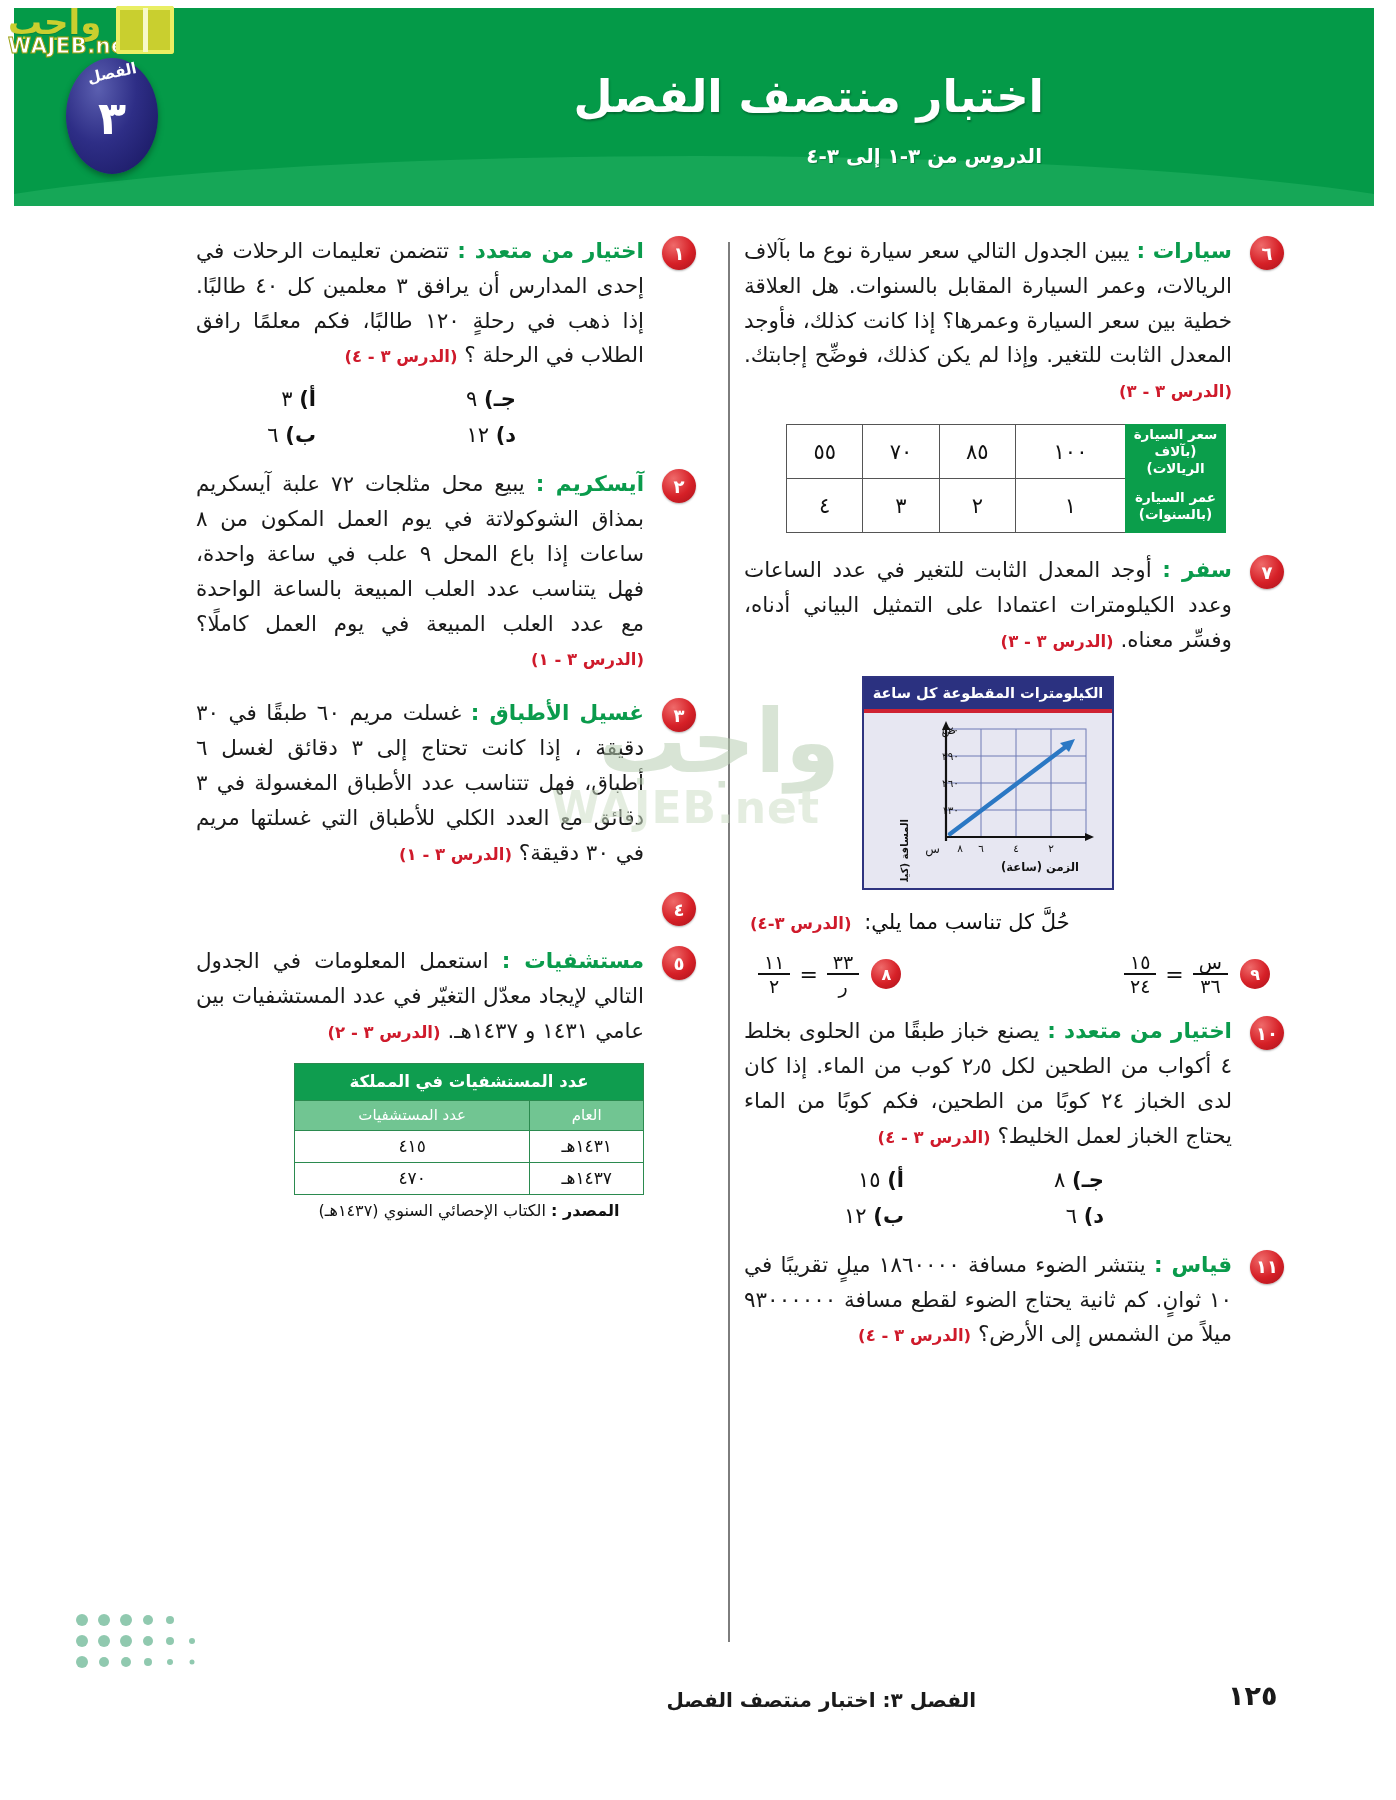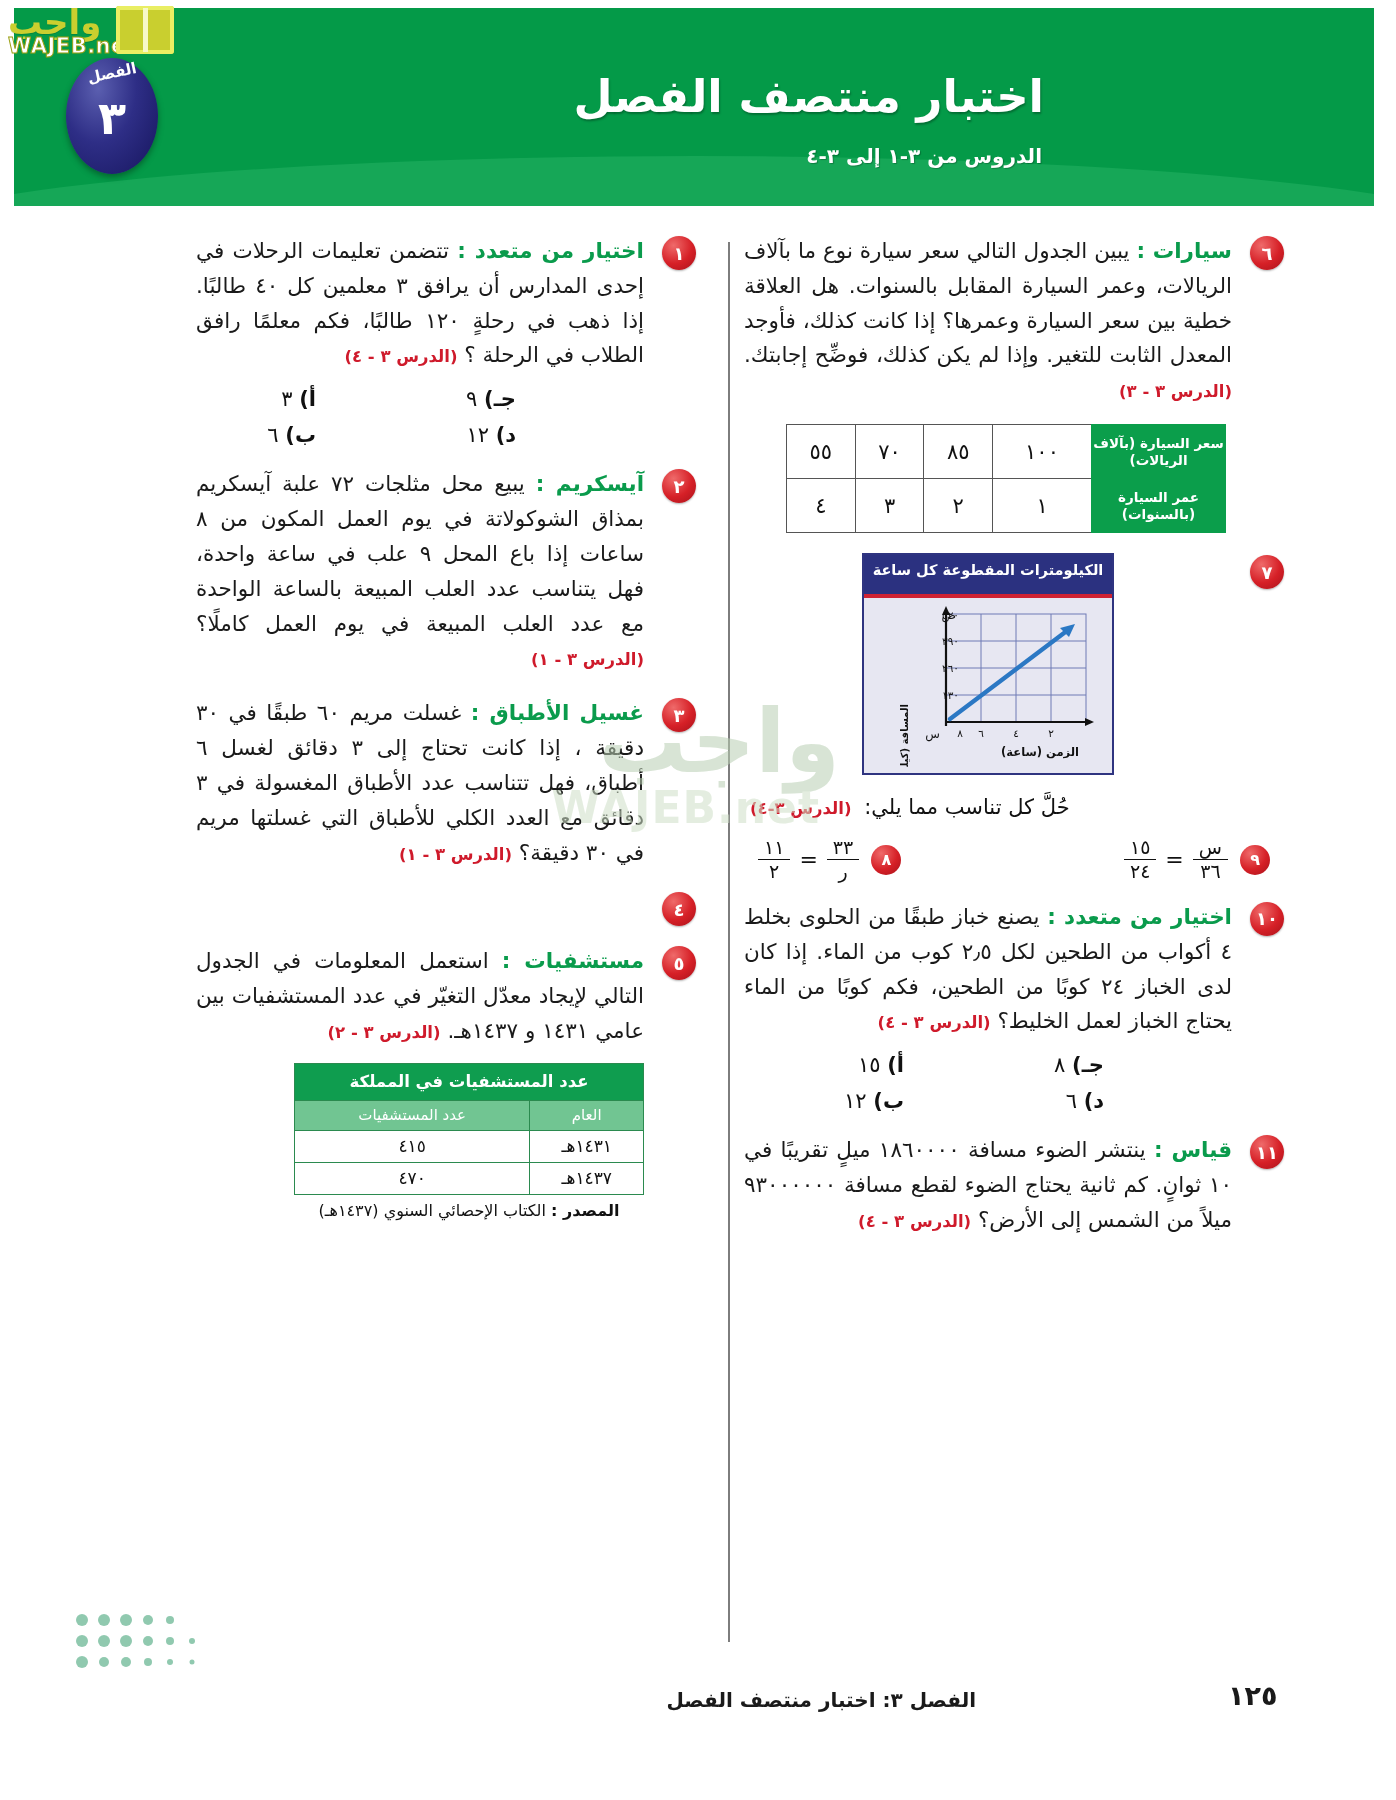--- a/index.html
+++ b/index.html
@@ -222,21 +222,21 @@
     text-align: center;
     font-size: 21px;
     background: #fff;
   }
   .car-table td.hdr {
     background: #0b9e4b;
     color: #fff;
     font-size: 13.5px;
     font-weight: bold;
     line-height: 1.25;
-    width: 134px;
+    width: 100px;
     border-color: #0b9e4b;
   }
 
   
   .hosp-table {
     margin: 14px 0 0 0;
     border-collapse: collapse;
     width: 350px;
     direction: rtl;
   }
@@ -278,21 +278,21 @@
     width: 252px;
     border: 2px solid #2f3480;
     background: #e7e7f2;
   }
   .fig-title {
     background: #2b3180;
     color: #ffffff;
     font-size: 14.5px;
     font-weight: bold;
     text-align: center;
-    padding: 7px 4px 16px 4px;
+    padding: 7px 4px 8px 4px;
     border-bottom: 4px solid #cf2233;
   }
   .fig-body {
     position: relative;
     height: 175px;
     padding: 6px;
   }
   .fig-body svg { display: block; }
 
   
@@ -545,20 +545,25 @@
           <td>٢</td>
           <td>٣</td>
           <td>٤</td>
         </tr>
       </tbody>
         </table>
     </div>
 
     <div class="item">
       <div class="qnum">٧</div>
+      <div class="qtext">
+        <span class="cat">سفر :</span>
+        <span>أوجد المعدل الثابت للتغير في عدد الساعات وعدد الكيلومترات اعتمادا على التمثيل البياني أدناه، وفسِّر معناه.</span>
+        <span class="lesson">(الدرس ٣ - ٣)</span>
+      </div>
 
       <div class="figure">
         <div class="fig-title">الكيلومترات المقطوعة كل ساعة</div>
         <div class="fig-body">
           <svg width="238" height="163" viewBox="0 0 238 163">
 
             <g stroke="#6f7ab5" stroke-width="1" fill="none">
               <rect x="78" y="10" width="140" height="108"></rect>
               <line x1="113" y1="10" x2="113" y2="118"></line>
               <line x1="148" y1="10" x2="148" y2="118"></line>

